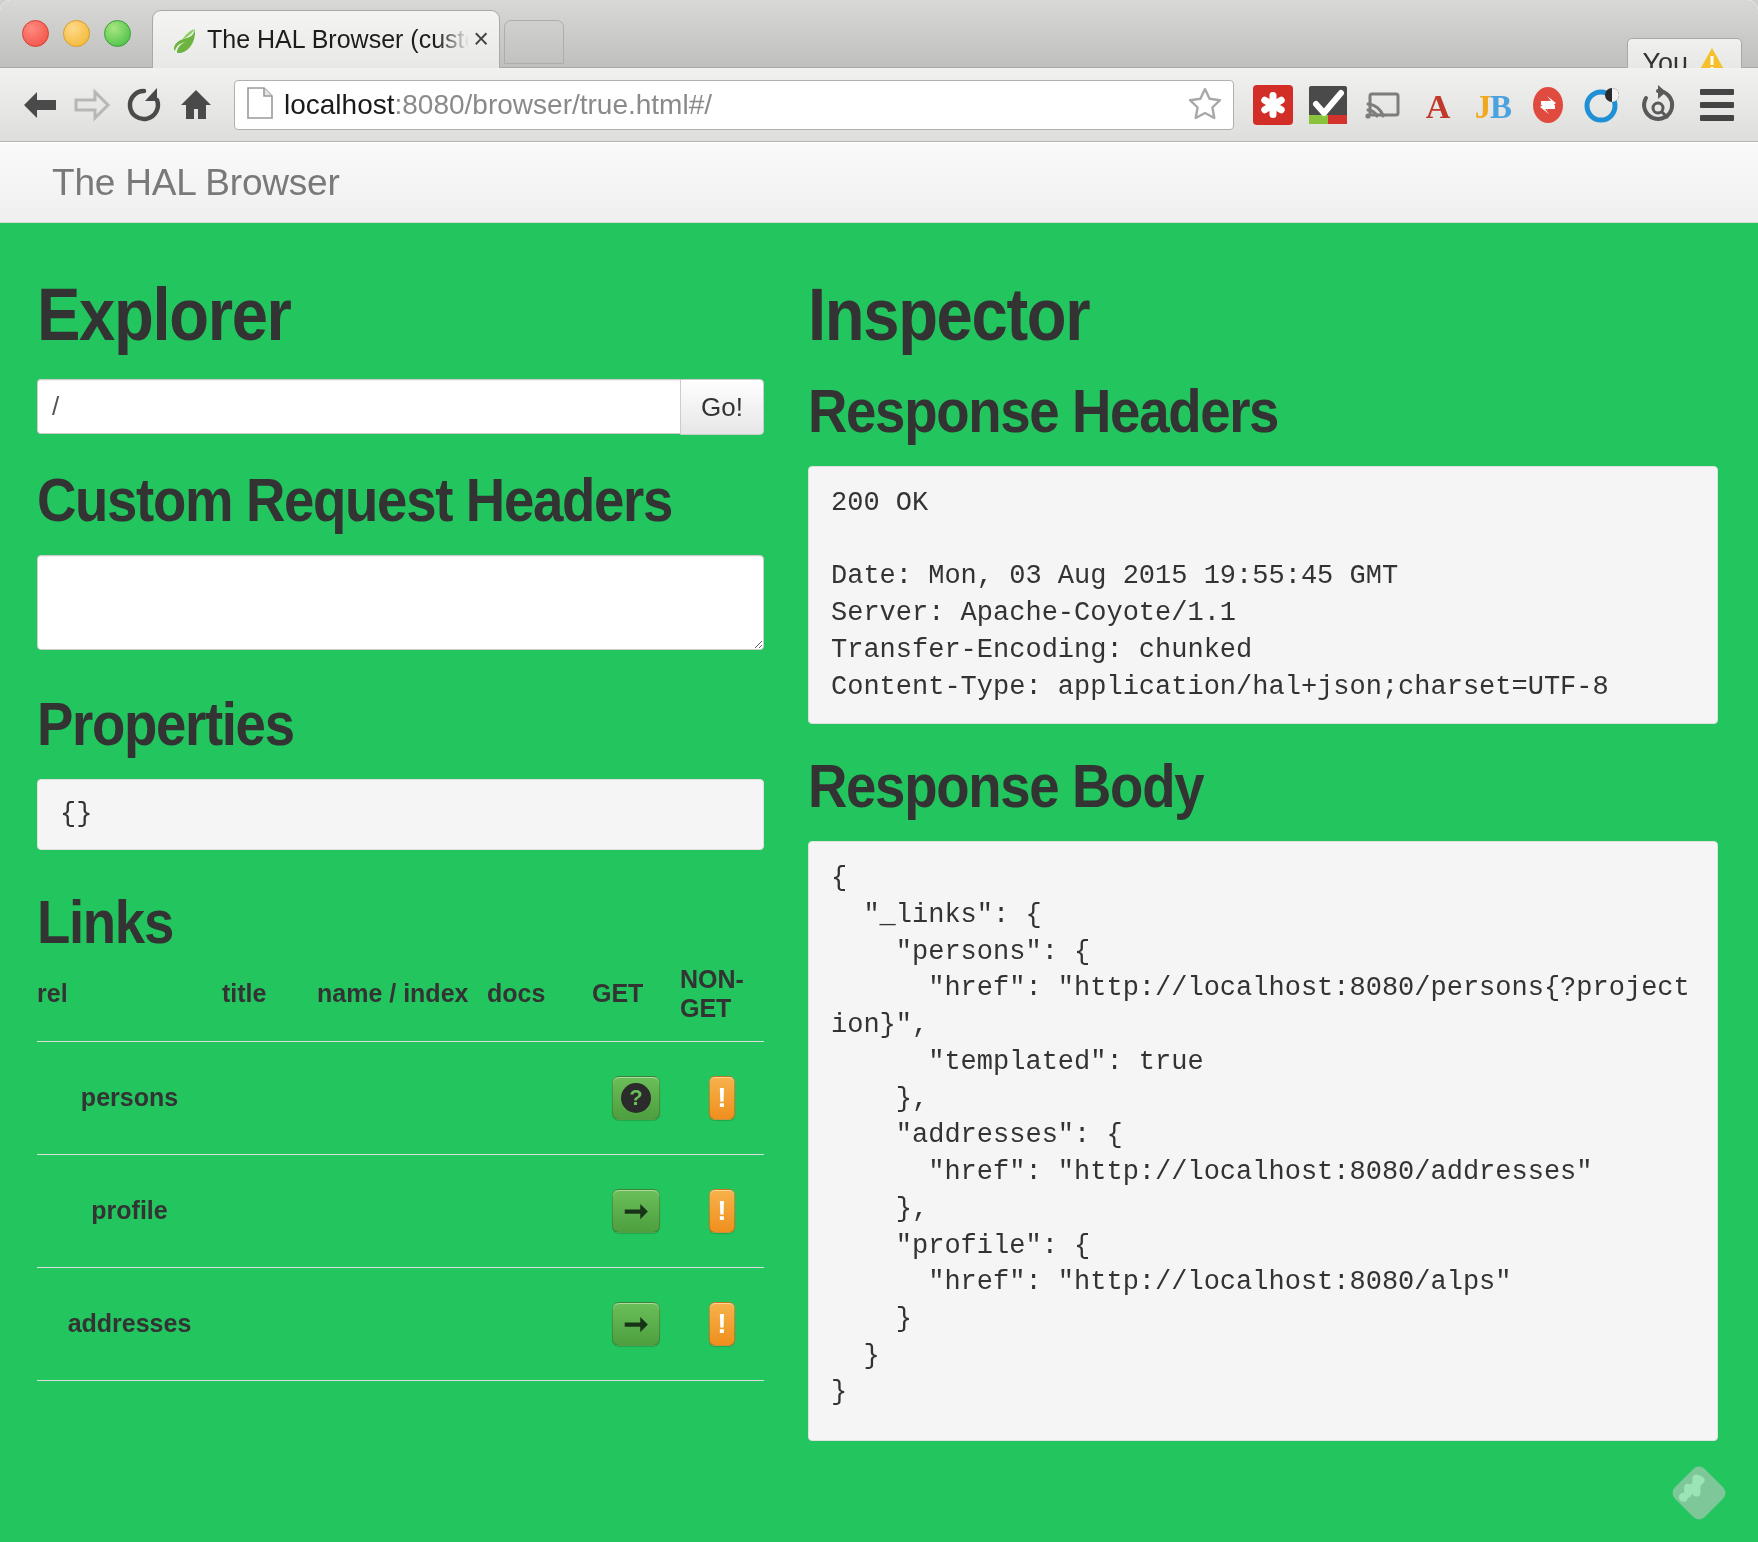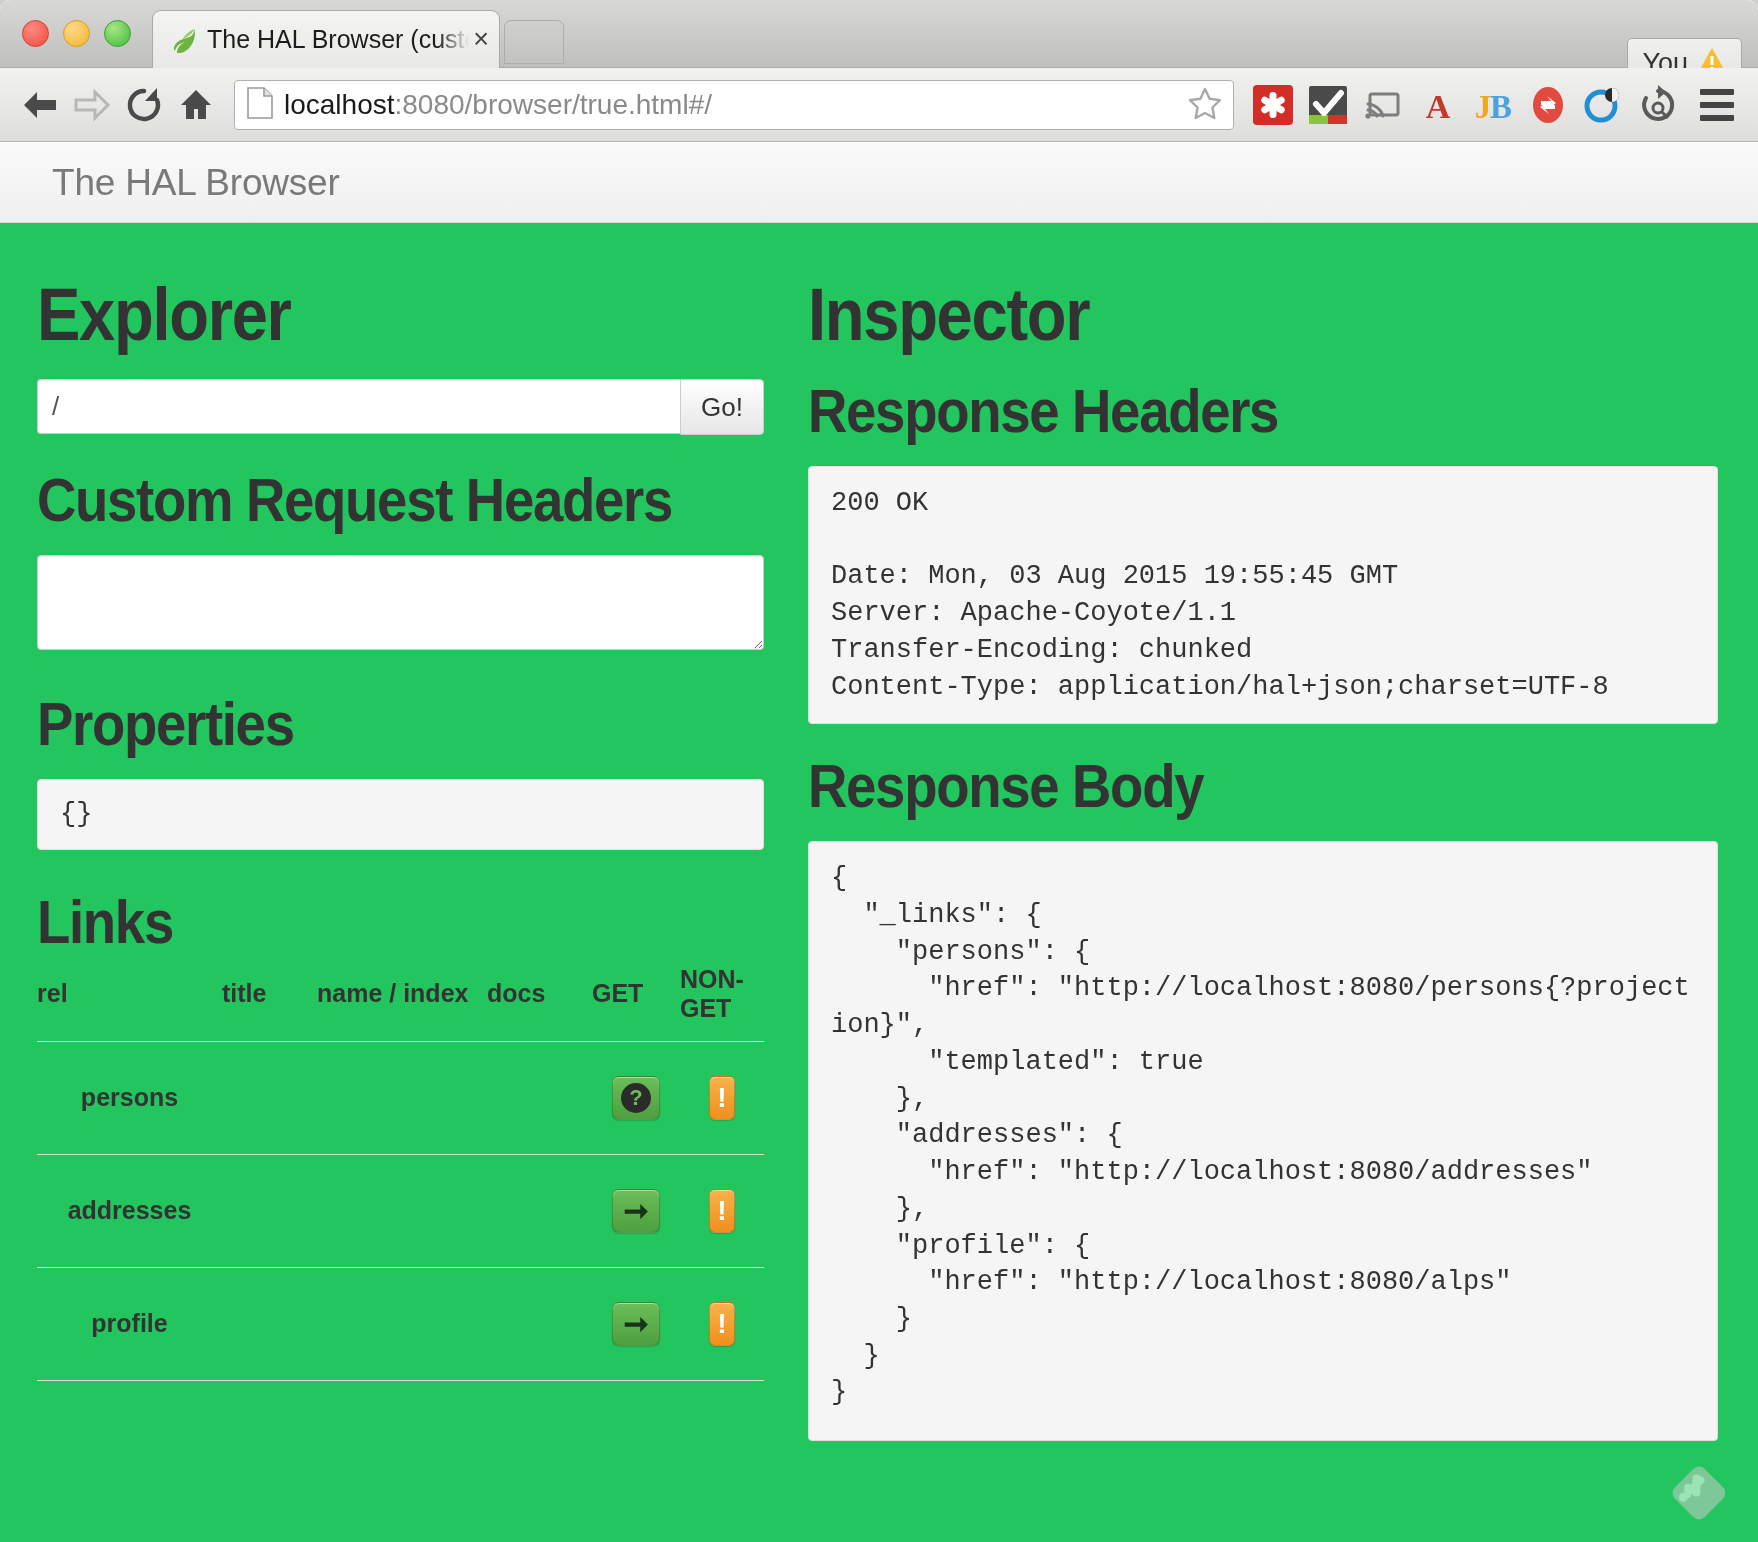--- a/index.html
+++ b/index.html
@@ -397,38 +397,38 @@
                 </span>
               </td>
               <td>
                 <span class="btn-action btn-nonget">
                   <span>!</span>
                 </span>
               </td>
             </tr>
 
             <tr>
-              <td>addresses</td>
+              <td>profile</td>
               <td></td>
               <td></td>
               <td></td>
               <td>
                 <span class="btn-action btn-get">
                   <span class="glyph-arrow">➞</span>
                 </span>
               </td>
               <td>
                 <span class="btn-action btn-nonget">
                   <span>!</span>
                 </span>
               </td>
             </tr>
 
             <tr>
-              <td>profile</td>
+              <td>addresses</td>
               <td></td>
               <td></td>
               <td></td>
               <td>
                 <span class="btn-action btn-get">
                   <span class="glyph-arrow">➞</span>
                 </span>
               </td>
               <td>
                 <span class="btn-action btn-nonget">

